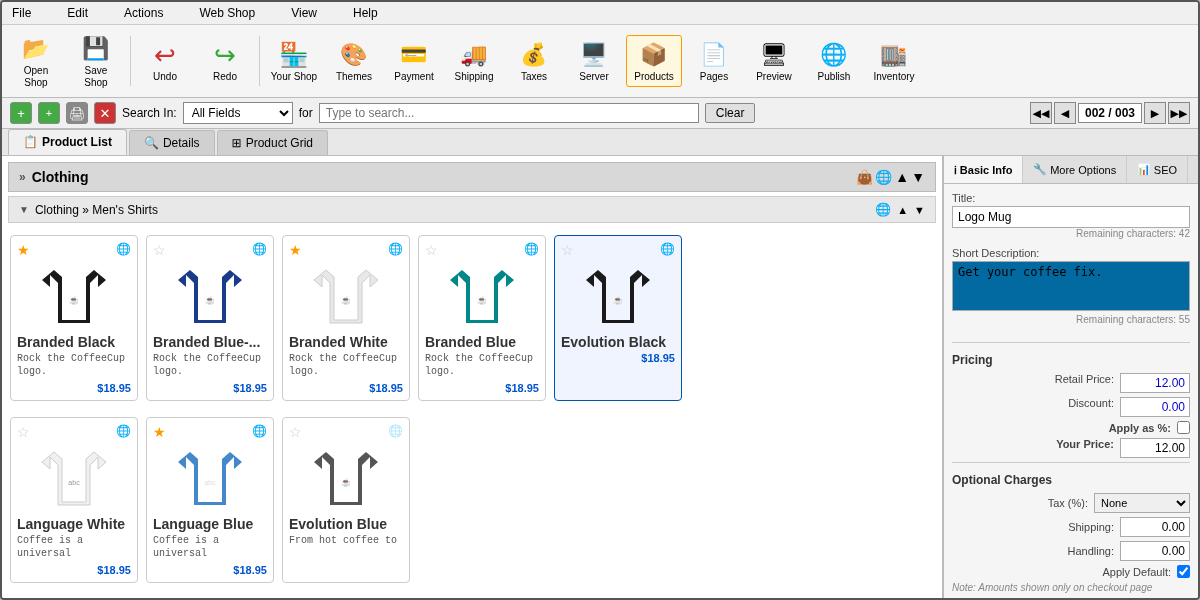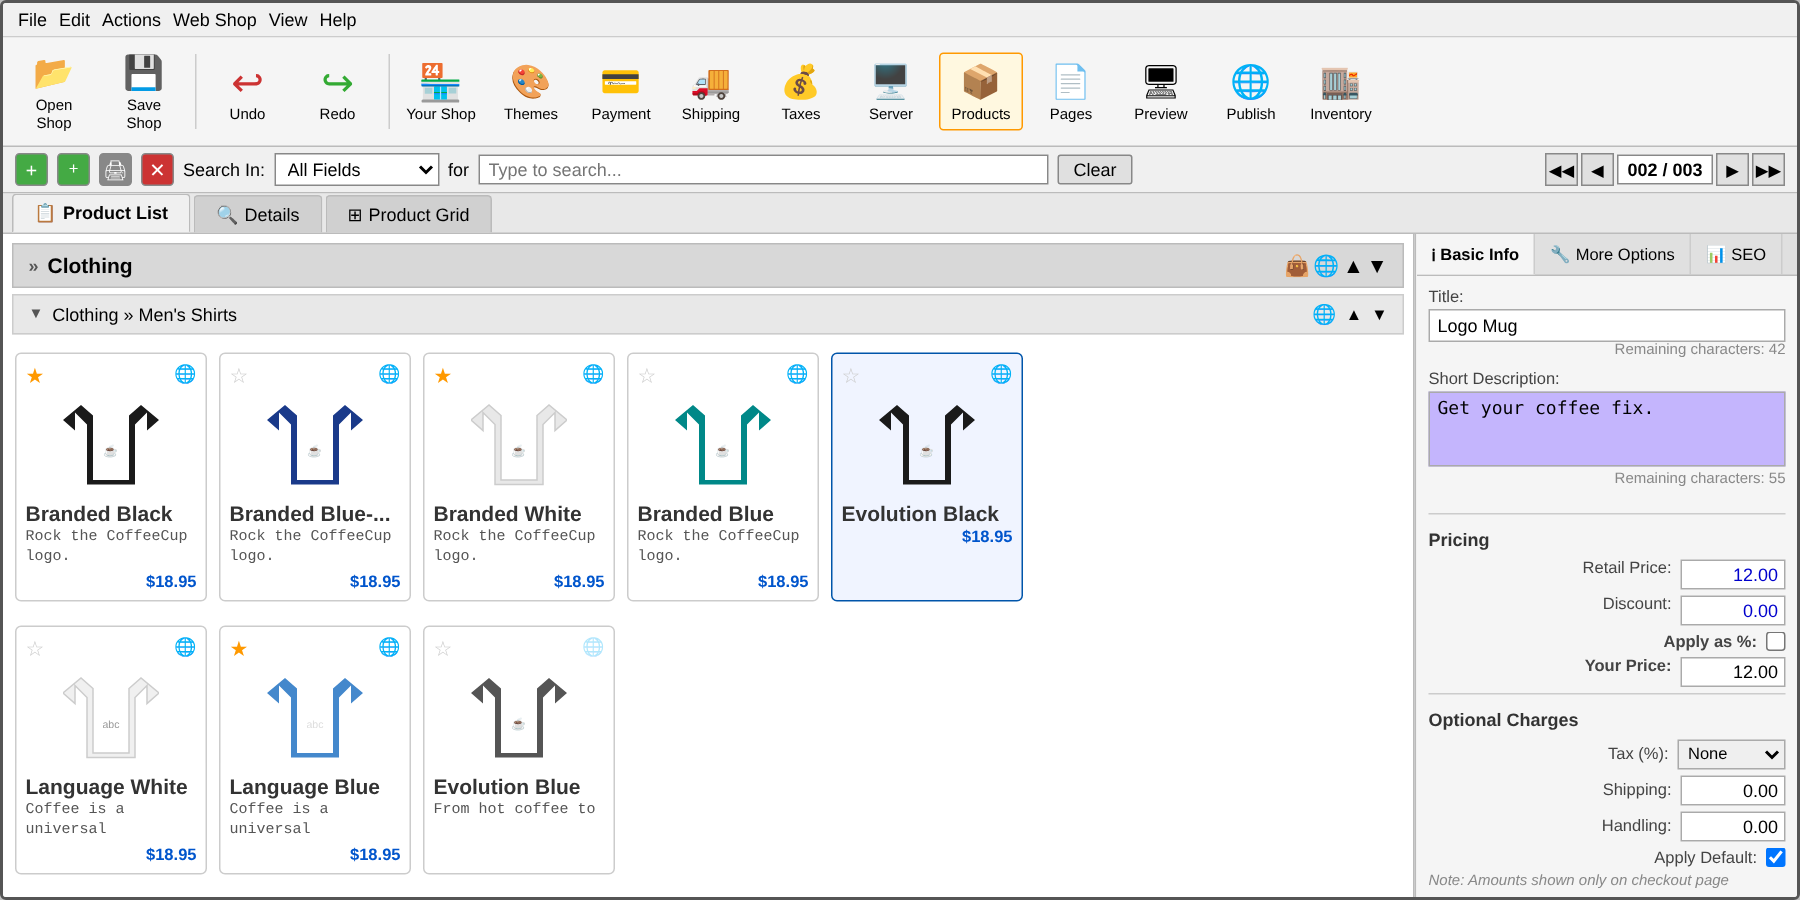--- a/index.html
+++ b/index.html
@@ -16,21 +16,21 @@
       flex-direction: column;
       overflow: hidden;
     }
 
     
     .menu-bar {
       background: #f0f0f0;
       border-bottom: 1px solid #ccc;
       padding: 2px 6px;
       display: flex;
-      gap: 0;
+      gap: 28px;
       text-align: center;
     }
     .menu-item {
       font-size: 12px;
       cursor: pointer;
       padding: 2px 4px;
     }
 
     
     .toolbar {
@@ -299,21 +299,21 @@
       border: 1px solid #aaa;
       padding: 3px 5px;
       font-size: 12px;
       background: white;
     }
     .field-textarea {
       width: 100%;
       border: 1px solid #aaa;
       padding: 3px 5px;
       font-size: 12px;
-      background: #c4b5fd;
+      background: #0369a1;
       height: 50px;
       resize: none;
     }
     .remaining {
       font-size: 10px;
       color: #888;
       text-align: right;
     }
 
     .pricing-section { border-top: 1px solid #ccc; padding-top: 6px; margin-top: 17px; }
@@ -360,21 +360,21 @@
       margin-bottom: 4px;
     }
     .optional-label {
       font-size: 11px;
       color: #444;
       flex: 1;
       text-align: right;
       padding-right: 6px;
     }
     .optional-select {
-      width: 72px;
+      width: 96px;
       border: 1px solid #aaa;
       padding: 2px;
       font-size: 11px;
     }
     .optional-input {
       width: 70px;
       border: 1px solid #aaa;
       padding: 2px 4px;
       text-align: right;
       font-size: 12px;

